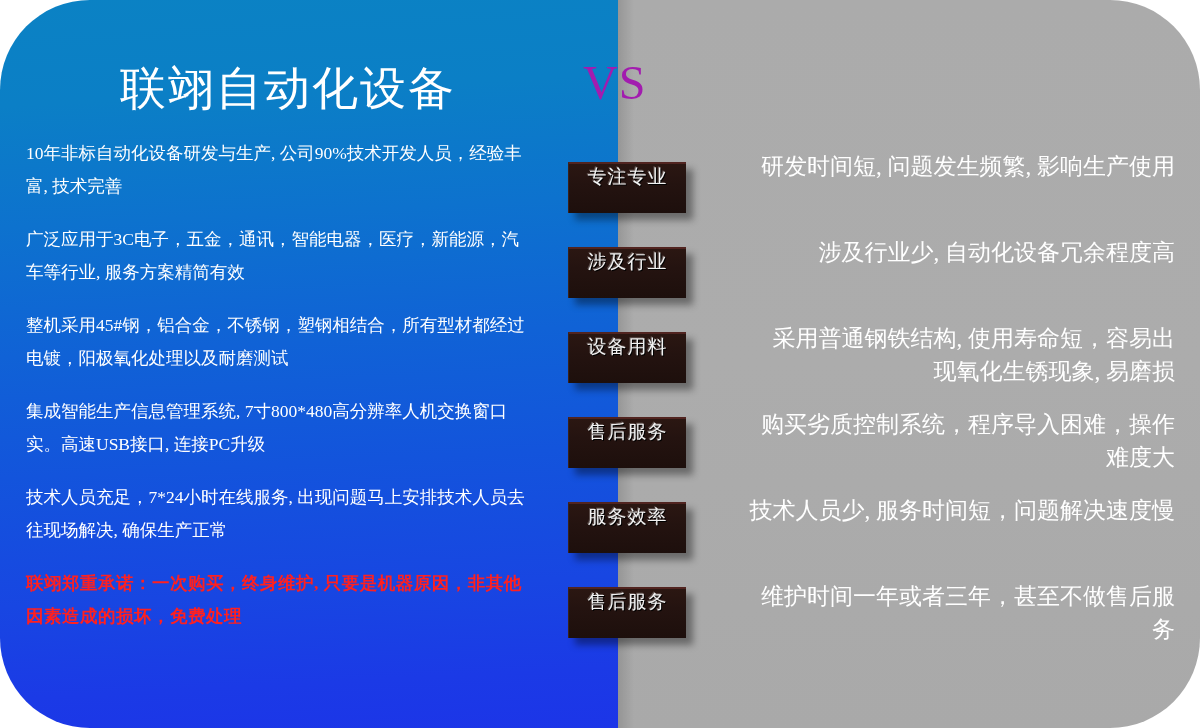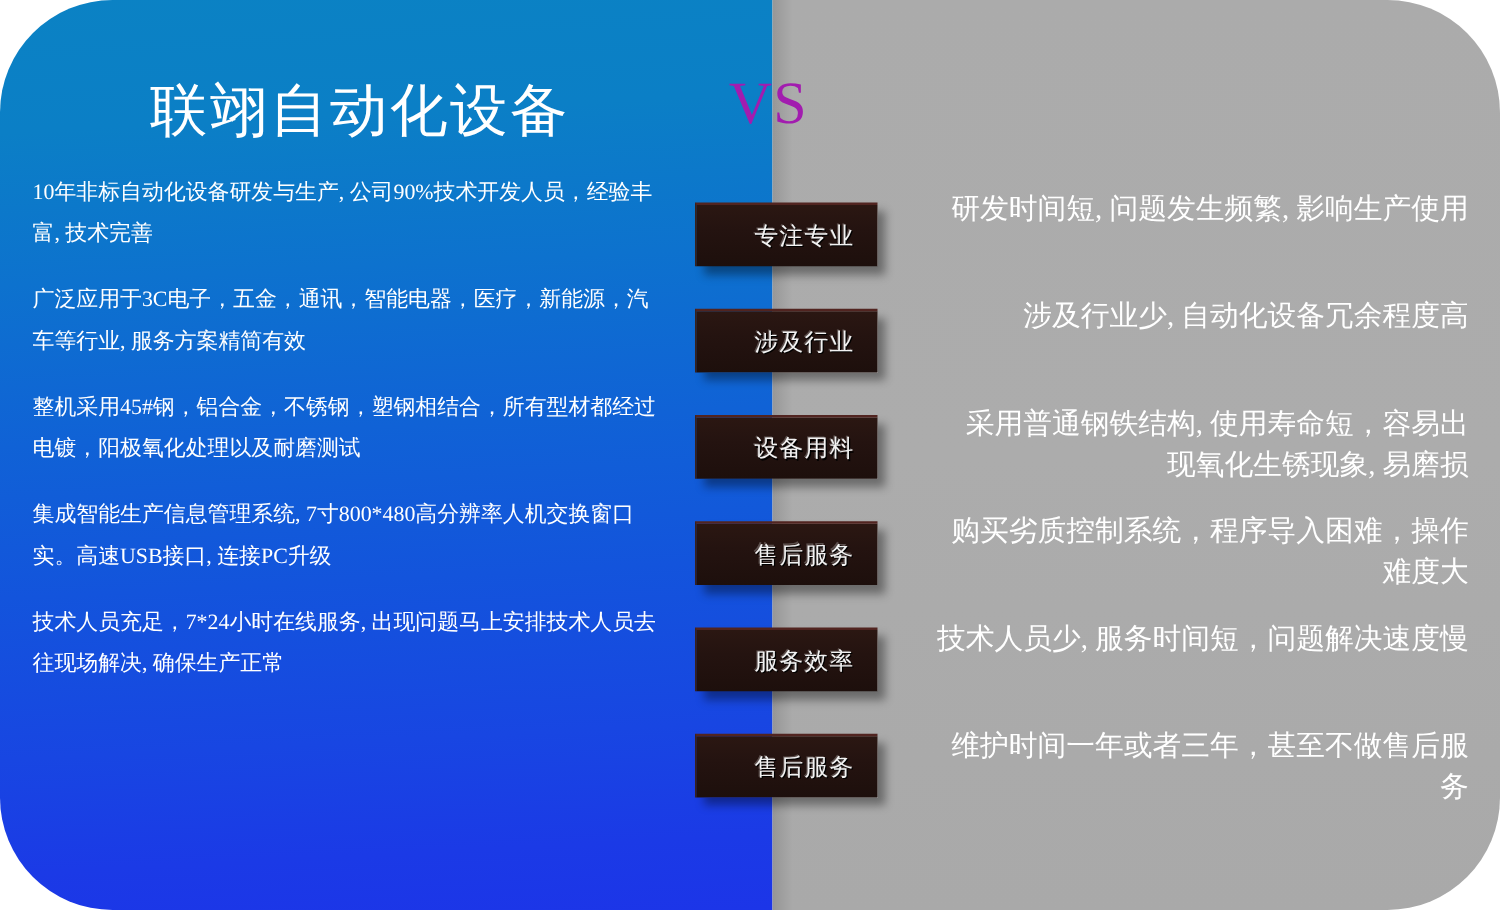--- a/index.html
+++ b/index.html
@@ -66,27 +66,27 @@
     font-family:"Liberation Serif","DejaVu Serif",serif;
   }
   .left-row.promise{color:#ff2020;font-weight:bold;letter-spacing:.5px;}
 
   
   #center-col{
     position:absolute;left:556px;top:162px;width:130px;
   }
   .plaque-wrap{height:85px;position:relative;}
   .plaque{
-    position:absolute;left:0;top:0;
+    position:absolute;left:12px;top:0;
     width:117px;height:49px;
     background:linear-gradient(180deg,#2b1712 0%,#241310 40%,#1d0f0c 100%);
     border-top:2px solid #512420;
     border-left:1px solid #3a211b;
     box-shadow:7px 7px 7px rgba(0,0,0,.38);
-    display:flex;align-items:center;justify-content:center;padding-left:28px;
+    display:flex;align-items:flex-start;justify-content:center;
   }
   .plaque-label{
     color:#f2f2f2;font-size:19px;letter-spacing:1px;
     text-shadow:1px 1px 0 #000,-1px -1px 0 rgba(255,255,255,.25);
     font-family:"Liberation Serif","DejaVu Serif",serif;
     white-space:nowrap;
   }
 
   
   #right-col{
@@ -111,20 +111,21 @@
 
   <div id="title-left" class="title">联翊自动化设备</div>
   <div id="vs-label">VS</div>
 
   <div id="left-col">
     <div class="left-row">10年非标自动化设备研发与生产, 公司90%技术开发人员，经验丰富, 技术完善</div>
     <div class="left-row">广泛应用于3C电子，五金，通讯，智能电器，医疗，新能源，汽车等行业, 服务方案精简有效</div>
     <div class="left-row">整机采用45#钢，铝合金，不锈钢，塑钢相结合，所有型材都经过电镀，阳极氧化处理以及耐磨测试</div>
     <div class="left-row">集成智能生产信息管理系统, 7寸800*480高分辨率人机交换窗口实。高速USB接口, 连接PC升级</div>
     <div class="left-row">技术人员充足，7*24小时在线服务, 出现问题马上安排技术人员去往现场解决, 确保生产正常</div>
+    <div class="left-row promise">联翊郑重承诺：一次购买，终身维护, 只要是机器原因，非其他因素造成的损坏，免费处理</div>
   </div>
 
   <div id="center-col">
     <div class="plaque-wrap">
       <div class="plaque">
         <span class="plaque-label">专注专业</span>
       </div>
     </div>
     <div class="plaque-wrap">
       <div class="plaque">

